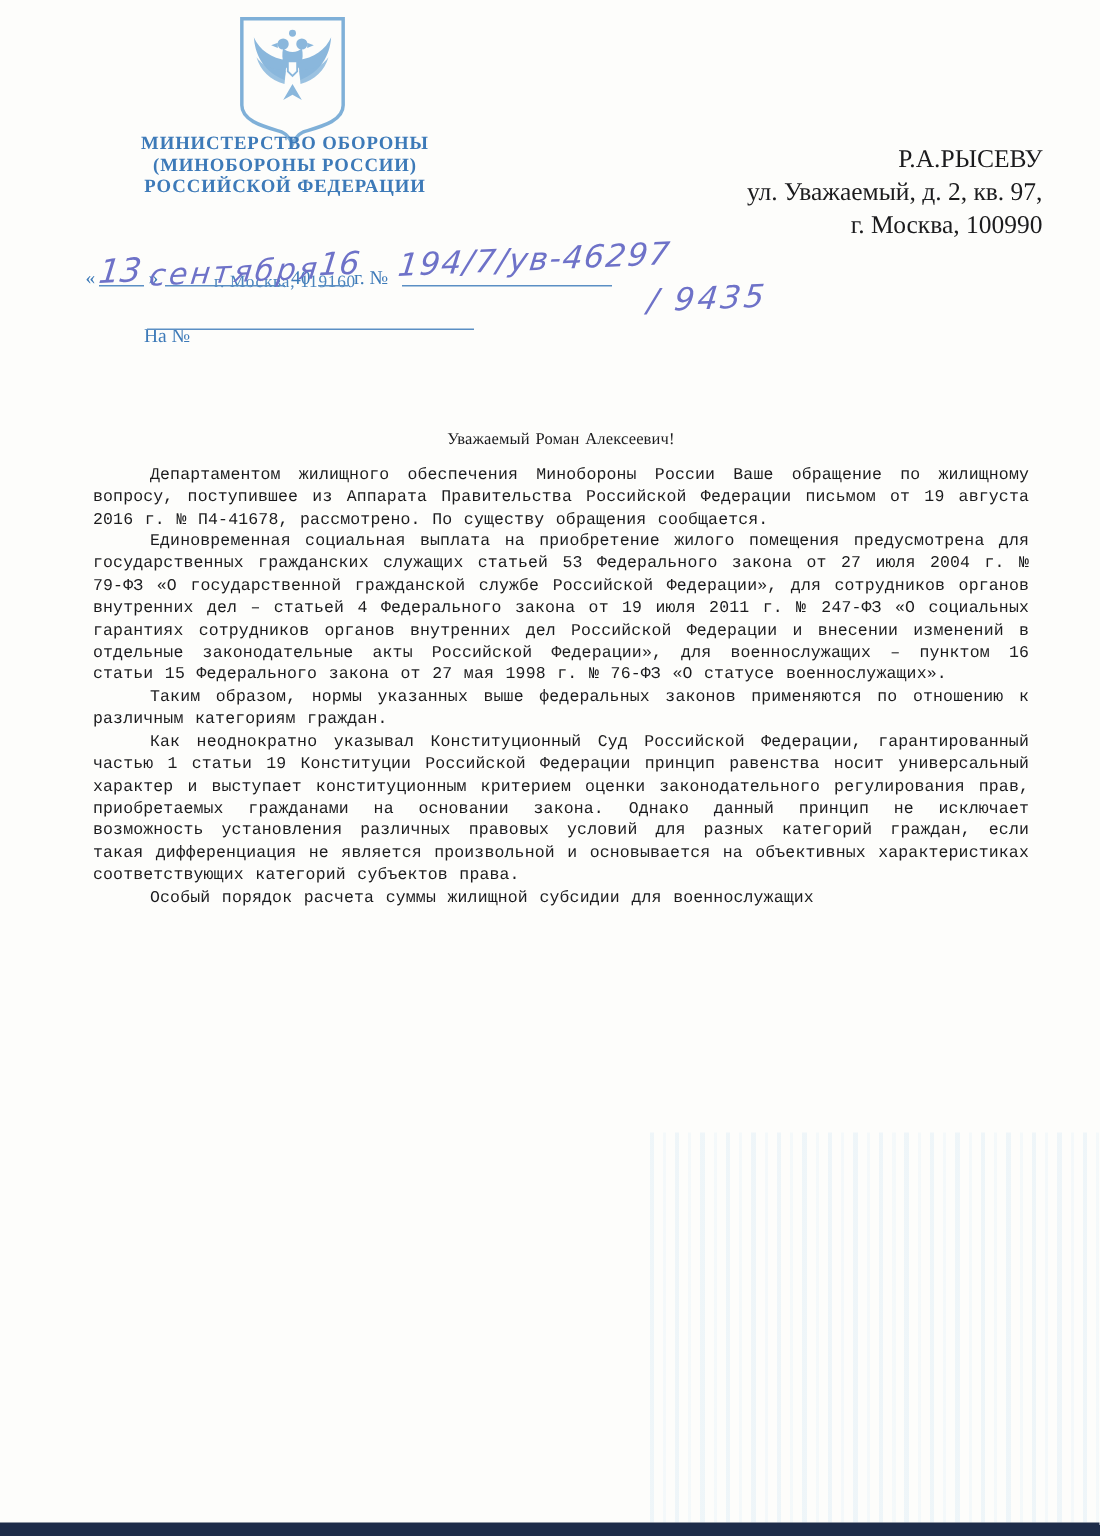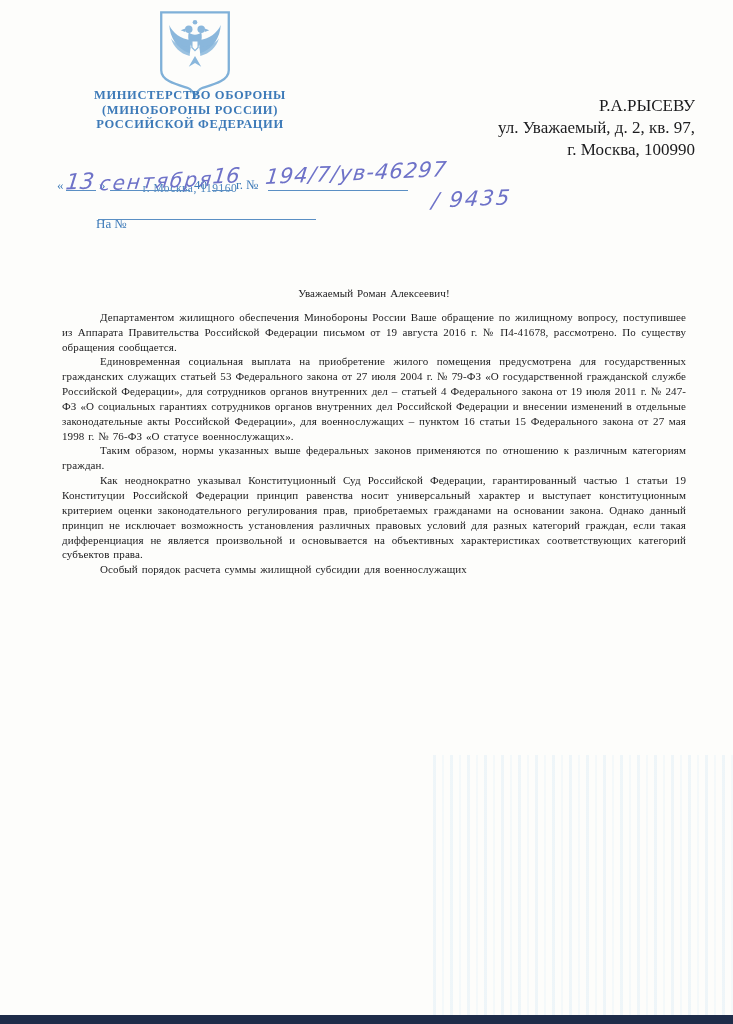--- a/index.html
+++ b/index.html
@@ -55,21 +55,21 @@
     position:absolute;left:395px;top:95px;width:300px;text-align:right;
     color:var(--text-black);font-size:17px;line-height:22px;
   }
   
   .body-text{
     position:absolute;left:62px;top:286px;width:624px;
     color:var(--text-black);font-size:11px;line-height:1.35;
     text-align:justify;letter-spacing:0.1px;word-spacing:1px;
   }
   .salutation{text-align:center;text-indent:0;margin:0 0 9px 0;}
-  .para{margin:0;text-indent:38px;}
+  .para{margin:0;text-indent:38px;font-family:Liberation Mono, monospace;}
 </style>
 </head>
 <body>
 
 <div class="emblem-wrap">
   <span>
     <svg width="90" height="96" viewBox="0 0 100 108" xmlns="http://www.w3.org/2000/svg">
 
       <path d="M12 5 H88 V70 C88 82 71 86 58 90 C53 92 50 99 50 99 C50 99 47 92 42 90 C29 86 12 82 12 70 Z" fill="none" stroke="#7fb0d8" stroke-width="2.6"></path>
       <g fill="#8ab7dc" stroke="none">

